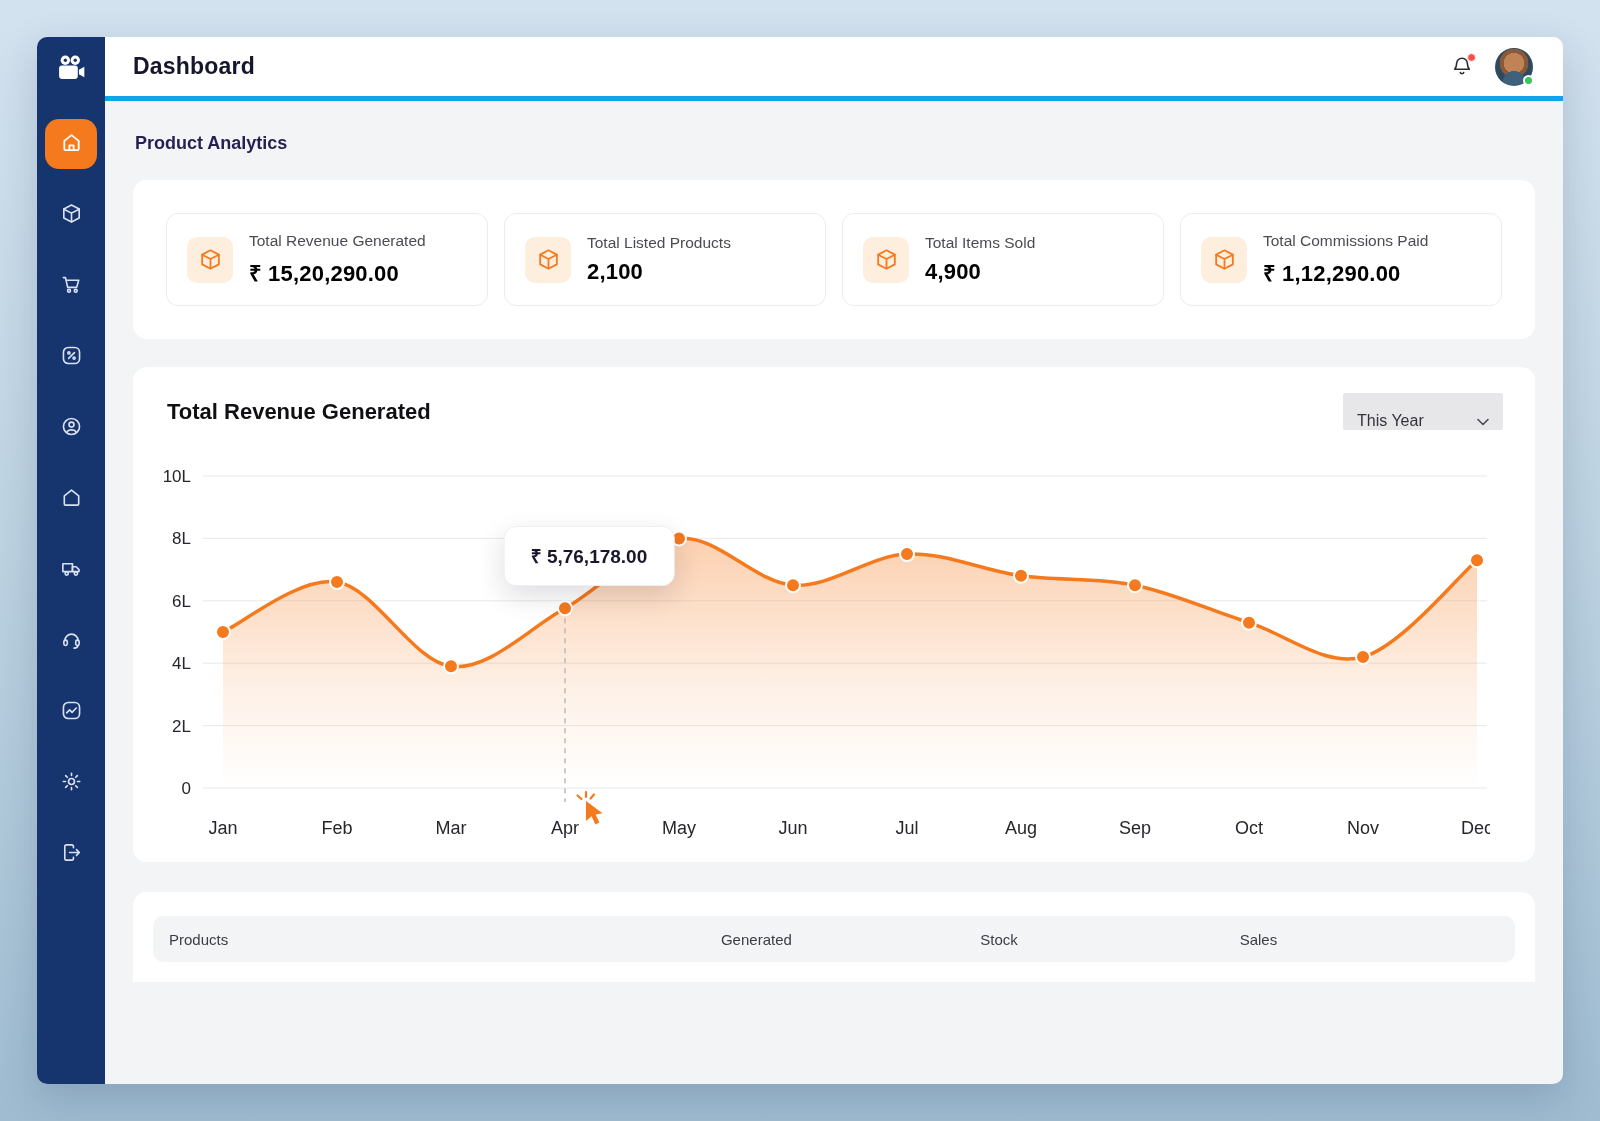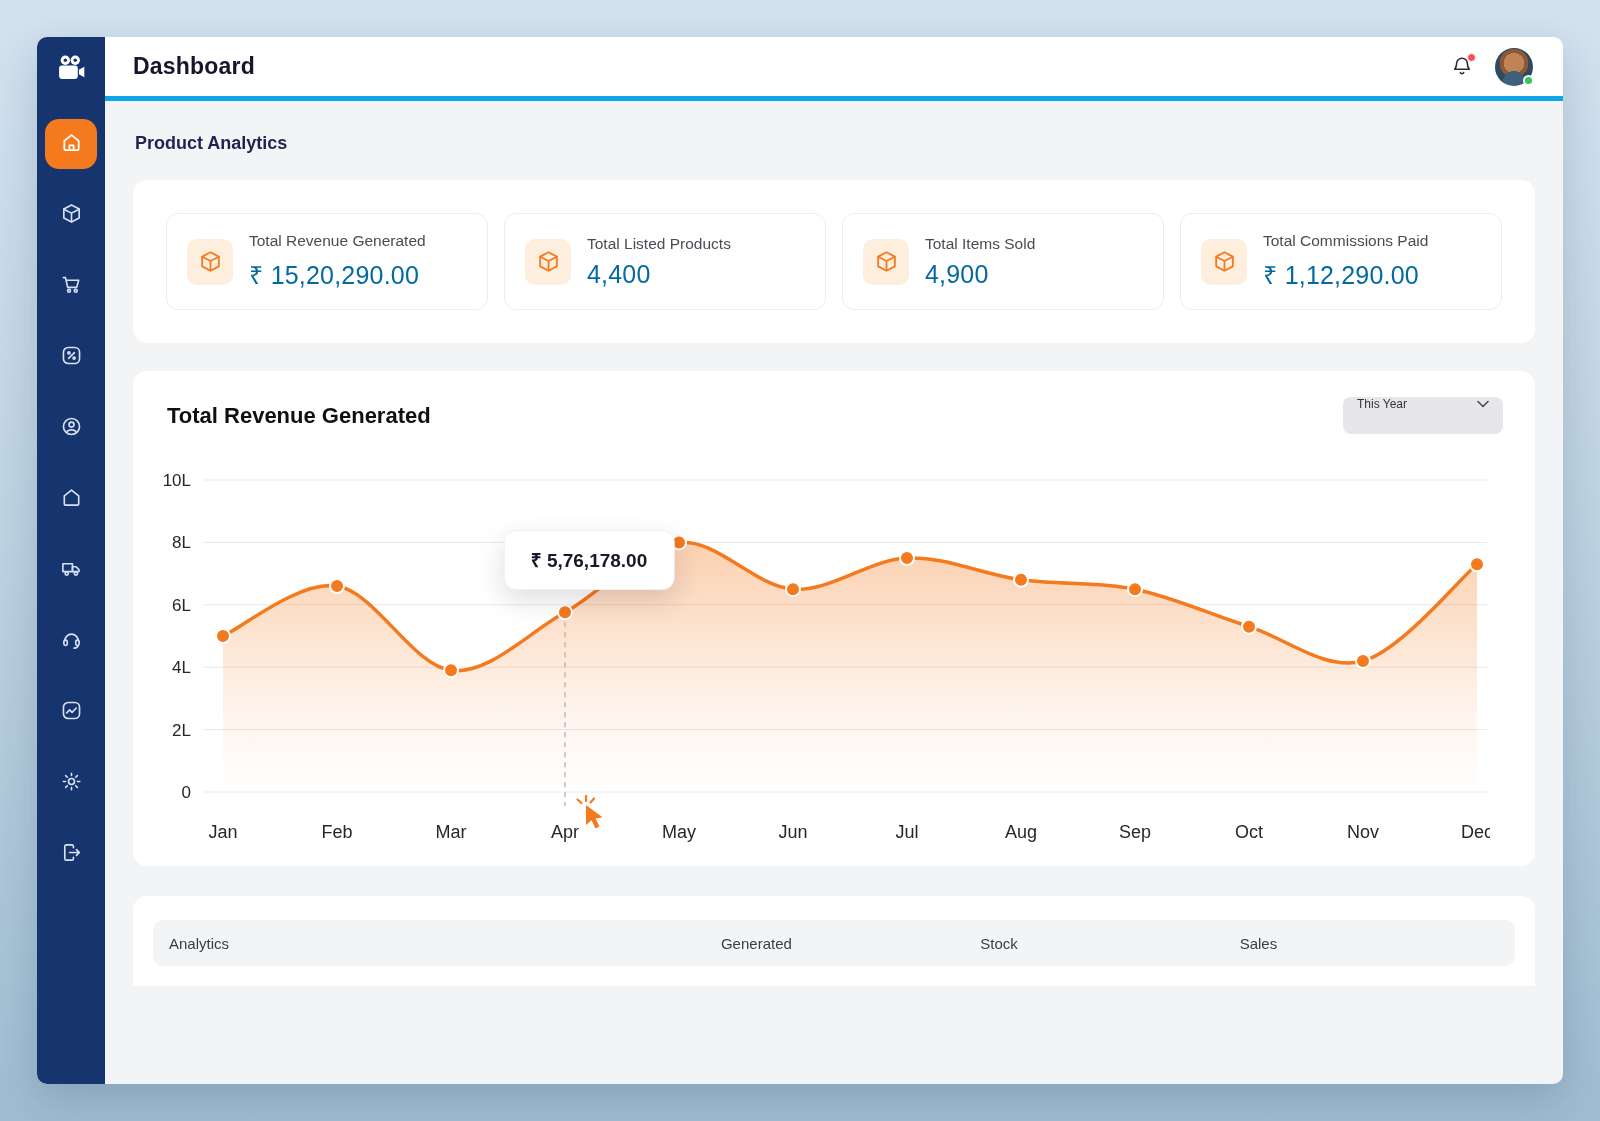--- a/index.html
+++ b/index.html
@@ -79,30 +79,30 @@
   .stat {
     flex:1; border:1px solid #ececee; border-radius:12px;
     padding:18px 20px; display:flex; align-items:center; gap:16px; background:#fff;
   }
   .stat-icon {
     width:46px; height:46px; flex:0 0 46px; border-radius:10px;
     background:#fdeedd; display:grid; place-items:center;
   }
   .stat-icon svg { width:25px; height:25px; }
   .stat-label { font-size:15.5px; color:#4b4b55; margin-bottom:7px; }
-  .stat-value { font-size:25px; font-weight:400; color:#0369a1; letter-spacing:.2px; }
+  .stat-value { font-size:22px; font-weight:700; color:#000000; letter-spacing:.2px; }
 
   
   .chart-card { background:#fff; border-radius:14px; padding:26px 24px 14px; margin-bottom:30px; }
   .chart-head { display:flex; align-items:center; justify-content:space-between; padding:0 8px 4px 10px; }
   .chart-head h3 { font-size:22px; font-weight:700; color:#101014; }
   .select {
-    width:160px; height:37px; background:#e7e7ea; border-radius:8px; border:none;
-    display:flex; align-items:flex-start; justify-content:space-between;
-    padding:0 14px; cursor:pointer; font-size:12px; color:#33333d;
+    width:160px; height:37px; background:#e7e7ea; border-radius:2px; border:none;
+    display:flex; align-items:flex-end; justify-content:space-between;
+    padding:0 14px; cursor:pointer; font-size:16px; color:#33333d;
   }
   .chart-wrap { position:relative; width:1333px; height:400px; margin-top:14px; }
   .chart-tooltip {
     position:absolute; transform:translate(-50%,-100%);
     background:#fff; border:1px solid #f0f0f1; border-radius:12px;
     box-shadow:0 10px 28px rgba(20,20,40,.14);
     padding:16px 26px; font-size:19px; font-weight:700; color:#18182b;
     white-space:nowrap; pointer-events:none;
   }
   .cursor-pointer { position:absolute; width:36px; height:36px; pointer-events:none; }
@@ -281,21 +281,21 @@
           </div>
           <div class="stat">
             <span class="stat-icon">
               <svg viewBox="0 0 24 24" fill="none" stroke="#F5791D" stroke-width="1.7" stroke-linecap="round" stroke-linejoin="round">
                 <path d="M12 3.2 L20 7.3 V16.7 L12 20.8 L4 16.7 V7.3 Z"></path>
                   <path d="M4 7.5 L12 11.6 L20 7.5 M12 11.6 V20.5"></path>
               </svg>
             </span>
             <span>
               <div class="stat-label">Total Listed Products</div>
-              <div class="stat-value">4,400</div>
+              <div class="stat-value">2,100</div>
             </span>
           </div>
           <div class="stat">
             <span class="stat-icon">
               <svg viewBox="0 0 24 24" fill="none" stroke="#F5791D" stroke-width="1.7" stroke-linecap="round" stroke-linejoin="round">
                 <path d="M12 3.2 L20 7.3 V16.7 L12 20.8 L4 16.7 V7.3 Z"></path>
                   <path d="M4 7.5 L12 11.6 L20 7.5 M12 11.6 V20.5"></path>
               </svg>
             </span>
             <span>
@@ -384,21 +384,21 @@
               <svg viewBox="0 0 36 36" width="36" height="36">
                 <path d="M11 7 L11 2 M6.5 9 L2.5 5.5 M15.5 8.5 L19 4.5" stroke="#F5791D" stroke-width="2.2" fill="none" stroke-linecap="round"></path>
                 <path d="M11 11 L11 31 L16.6 26.2 L20.4 34.4 L24.4 32.5 L20.6 24.4 L27.5 23.2 Z" fill="#F5791D"></path>
               </svg>
             </span>
           </div>
         </section>
 
         <section class="table-card">
           <div class="table-head">
-            <span>Analytics</span>
+            <span>Products</span>
             <span>Generated</span>
             <span>Stock</span>
             <span>Sales</span>
           </div>
         </section>
       </main>
     </div>
   </div>
 </div>
 

